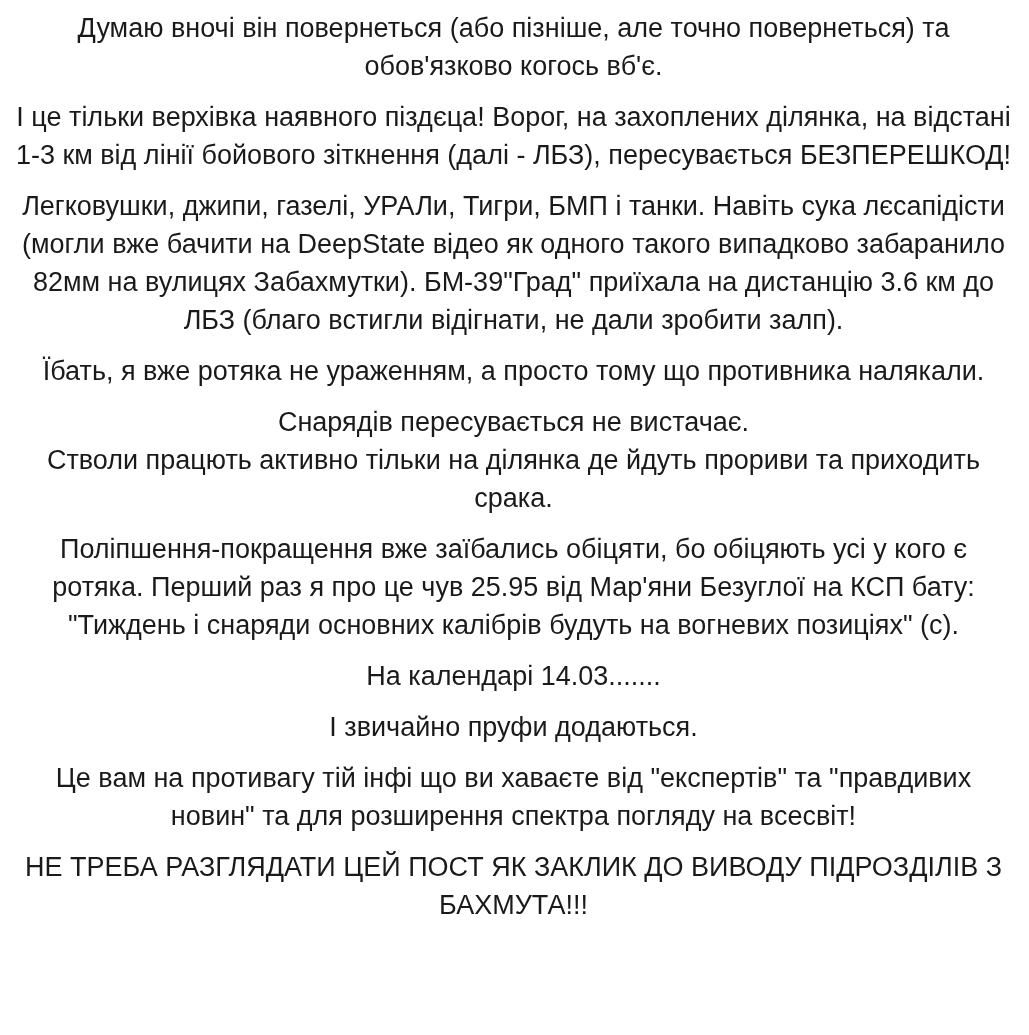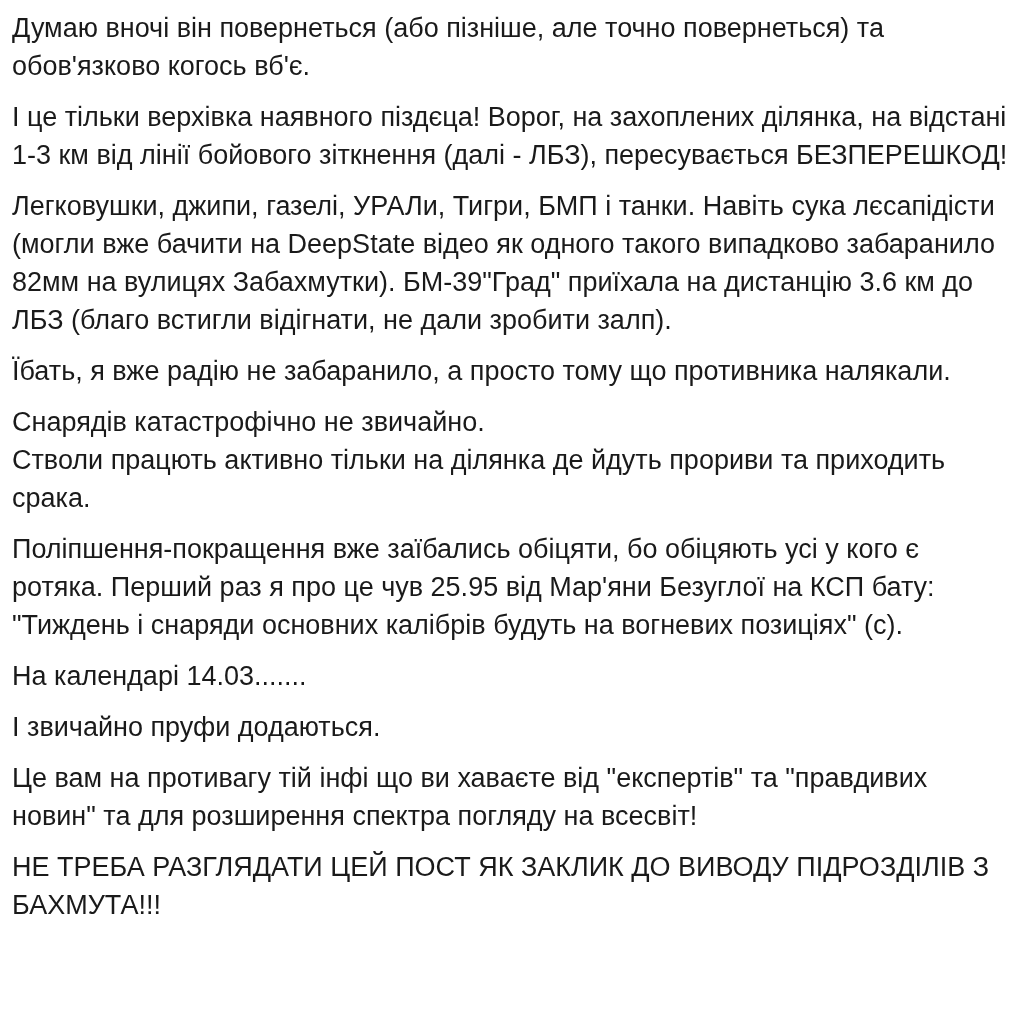--- a/index.html
+++ b/index.html
@@ -21,40 +21,41 @@
     margin-bottom: 13px;
     font-size: 27px;
     line-height: 38px;
     letter-spacing: 0px;
     word-spacing: 0px;
   }
   .paragraph:last-child { margin-bottom: 0; }
   .line {
     display: block;
     white-space: pre-wrap;
+    text-align: center;
   }
 </style>
 </head>
 <body>
 
 <div class="post-body" style="background: rgb(255, 255, 255); color: rgb(26, 26, 26);">
     <div class="paragraph">
       <span class="line">Думаю вночі він повернеться (або пізніше, але точно повернеться) та обов'язково когось вб'є.</span>
     </div>
     <div class="paragraph">
       <span class="line">І це тільки верхівка наявного піздєца! Ворог, на захоплених ділянка, на відстані 1-3 км від лінії бойового зіткнення (далі - ЛБЗ), пересувається БЕЗПЕРЕШКОД!</span>
     </div>
     <div class="paragraph">
       <span class="line">Легковушки, джипи, газелі, УРАЛи, Тигри, БМП і танки. Навіть сука лєсапідісти (могли вже бачити на DeepState відео як одного такого випадково забаранило 82мм на вулицях Забахмутки). БМ-39"Град" приїхала на дистанцію 3.6 км до ЛБЗ (благо встигли відігнати, не дали зробити залп).</span>
     </div>
     <div class="paragraph">
-      <span class="line">Їбать, я вже радію не забаранило, а просто тому що противника налякали.</span>
+      <span class="line">Їбать, я вже ротяка не ураженням, а просто тому що противника налякали.</span>
     </div>
     <div class="paragraph">
-      <span class="line">Снарядів катастрофічно не звичайно.</span>
+      <span class="line">Снарядів пересувається не вистачає.</span>
       <span class="line">Стволи працють активно тільки на ділянка де йдуть прориви та приходить срака.</span>
     </div>
     <div class="paragraph">
       <span class="line">Поліпшення-покращення вже заїбались обіцяти, бо обіцяють усі у кого є ротяка. Перший раз я про це чув 25.95 від Мар'яни Безуглої на КСП бату: "Тиждень і снаряди основних калібрів будуть на вогневих позиціях" (с).</span>
     </div>
     <div class="paragraph">
       <span class="line">На календарі 14.03.......</span>
     </div>
     <div class="paragraph">
       <span class="line">І звичайно пруфи додаються.</span>

